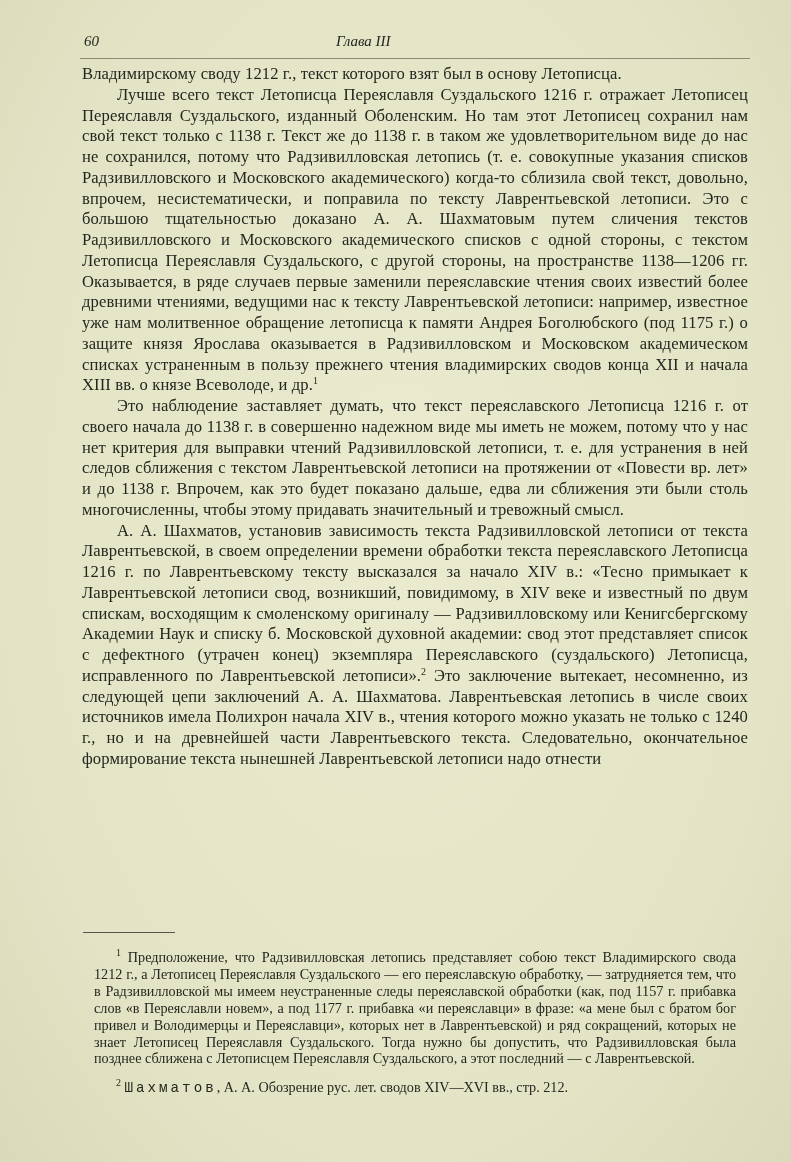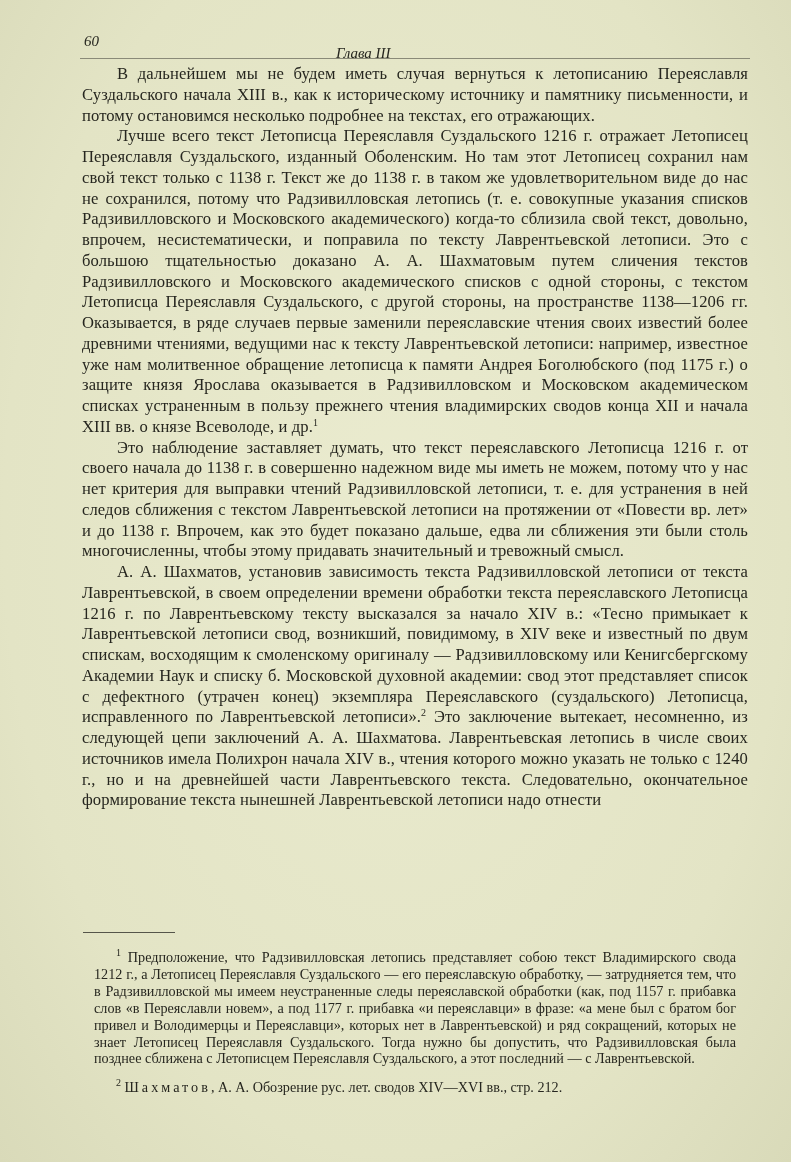--- a/index.html
+++ b/index.html
@@ -9,21 +9,21 @@
     background: radial-gradient(ellipse at 50% 45%, #eaebcf 0%, #e3e4c5 70%, #d9dab9 100%);
     color: #26261f;
     font-family: "Liberation Serif", "DejaVu Serif", serif;
     position: relative;
   }
   .page-header {
     position: absolute; left: 84px; top: 33px; width: 664px; height: 20px;
     font-style: italic; font-size: 15px;
   }
   .page-number { position: absolute; left: 0; top: 0; }
-  .running-title { position: absolute; left: 252px; top: 12px; }
+  .running-title { position: absolute; left: 252px; top: 0; }
   .header-rule {
     position: absolute; left: 80px; top: 58px; width: 670px; height: 1px;
     background: #8a8a78;
   }
   .body-text {
     position: absolute; left: 82px; top: 64px; width: 666px;
     font-size: 16.6px; line-height: 20.75px;
     text-align: justify;
     letter-spacing: 0.1px;
   }
@@ -32,34 +32,34 @@
   sup { font-size: 10px; line-height: 0; vertical-align: 6px; }
   .footnote-rule {
     position: absolute; left: 83px; top: 932px; width: 92px; height: 1px;
     background: #55554a;
   }
   .footnotes {
     position: absolute; left: 82px; top: 937px; width: 666px;
     font-size: 14.2px; line-height: 16.9px; text-align: justify;
   }
   .footnotes p { margin: 12px; text-indent: 22px; }
-  .spaced { letter-spacing: 3px; }
+  .spaced { letter-spacing: 3px; font-family: Liberation Mono, monospace; }
 </style>
 </head>
 <body>
 
 <div class="page-header">
   <span class="page-number">60</span>
   <span class="running-title">Глава III</span>
 </div>
 <div class="header-rule"></div>
 
 <div class="body-text">
-  <p class="indent">
-    <span>В дальнейшем мы не будем иметь случая вернуться к летописанию Переяславля Суздальского начала XIII в., как к историческому источнику и памятнику письменности, и потому остановимся несколько подробнее на текстах, его отражающих.</span>
+  <p>
+    <span>Владимирскому своду 1212 г., текст которого взят был в основу Летописца.</span>
   </p>
   <p class="indent">
     <span>Лучше всего текст Летописца Переяславля Суздальского 1216 г. отражает Летописец Переяславля Суздальского, изданный Оболенским. Но там этот Летописец сохранил нам свой текст только с 1138 г. Текст же до 1138 г. в таком же удовлетворительном виде до нас не сохранился, потому что Радзивилловская летопись (т. е. совокупные указания списков Радзивилловского и Московского академического) когда-то сблизила свой текст, довольно, впрочем, несистематически, и поправила по тексту Лаврентьевской летописи. Это с большою тщательностью доказано А. А. Шахматовым путем сличения текстов Радзивилловского и Московского академического списков с одной стороны, с текстом Летописца Переяславля Суздальского, с другой стороны, на пространстве 1138—1206 гг. Оказывается, в ряде случаев первые заменили переяславские чтения своих известий более древними чтениями, ведущими нас к тексту Лаврентьевской летописи: например, известное уже нам молитвенное обращение летописца к памяти Андрея Боголюбского (под 1175 г.) о защите князя Ярослава оказывается в Радзивилловском и Московском академическом списках устраненным в пользу прежнего чтения владимирских сводов конца XII и начала XIII вв. о князе Всеволоде, и др.</span><sup>1</sup>
   </p>
   <p class="indent">
     <span>Это наблюдение заставляет думать, что текст переяславского Летописца 1216 г. от своего начала до 1138 г. в совершенно надежном виде мы иметь не можем, потому что у нас нет критерия для выправки чтений Радзивилловской летописи, т. е. для устранения в ней следов сближения с текстом Лаврентьевской летописи на протяжении от «Повести вр. лет» и до 1138 г. Впрочем, как это будет показано дальше, едва ли сближения эти были столь многочисленны, чтобы этому придавать значительный и тревожный смысл.</span>
   </p>
   <p class="indent">
     <span>А. А. Шахматов, установив зависимость текста Радзивилловской летописи от текста Лаврентьевской, в своем определении времени обработки текста переяславского Летописца 1216 г. по Лаврентьевскому тексту высказался за начало XIV в.: «Тесно примыкает к Лаврентьевской летописи свод, возникший, повидимому, в XIV веке и известный по двум спискам, восходящим к смоленскому оригиналу — Радзивилловскому или Кенигсбергскому Академии Наук и списку б. Московской духовной академии: свод этот представляет список с дефектного (утрачен конец) экземпляра Переяславского (суздальского) Летописца, исправленного по Лаврентьевской летописи».</span><sup>2</sup><span> Это заключение вытекает, несомненно, из следующей цепи заключений А. А. Шахматова. Лаврентьевская летопись в числе своих источников имела Полихрон начала XIV в., чтения которого можно указать не только с 1240 г., но и на древнейшей части Лаврентьевского текста. Следовательно, окончательное формирование текста нынешней Лаврентьевской летописи надо отнести</span>
   </p>

